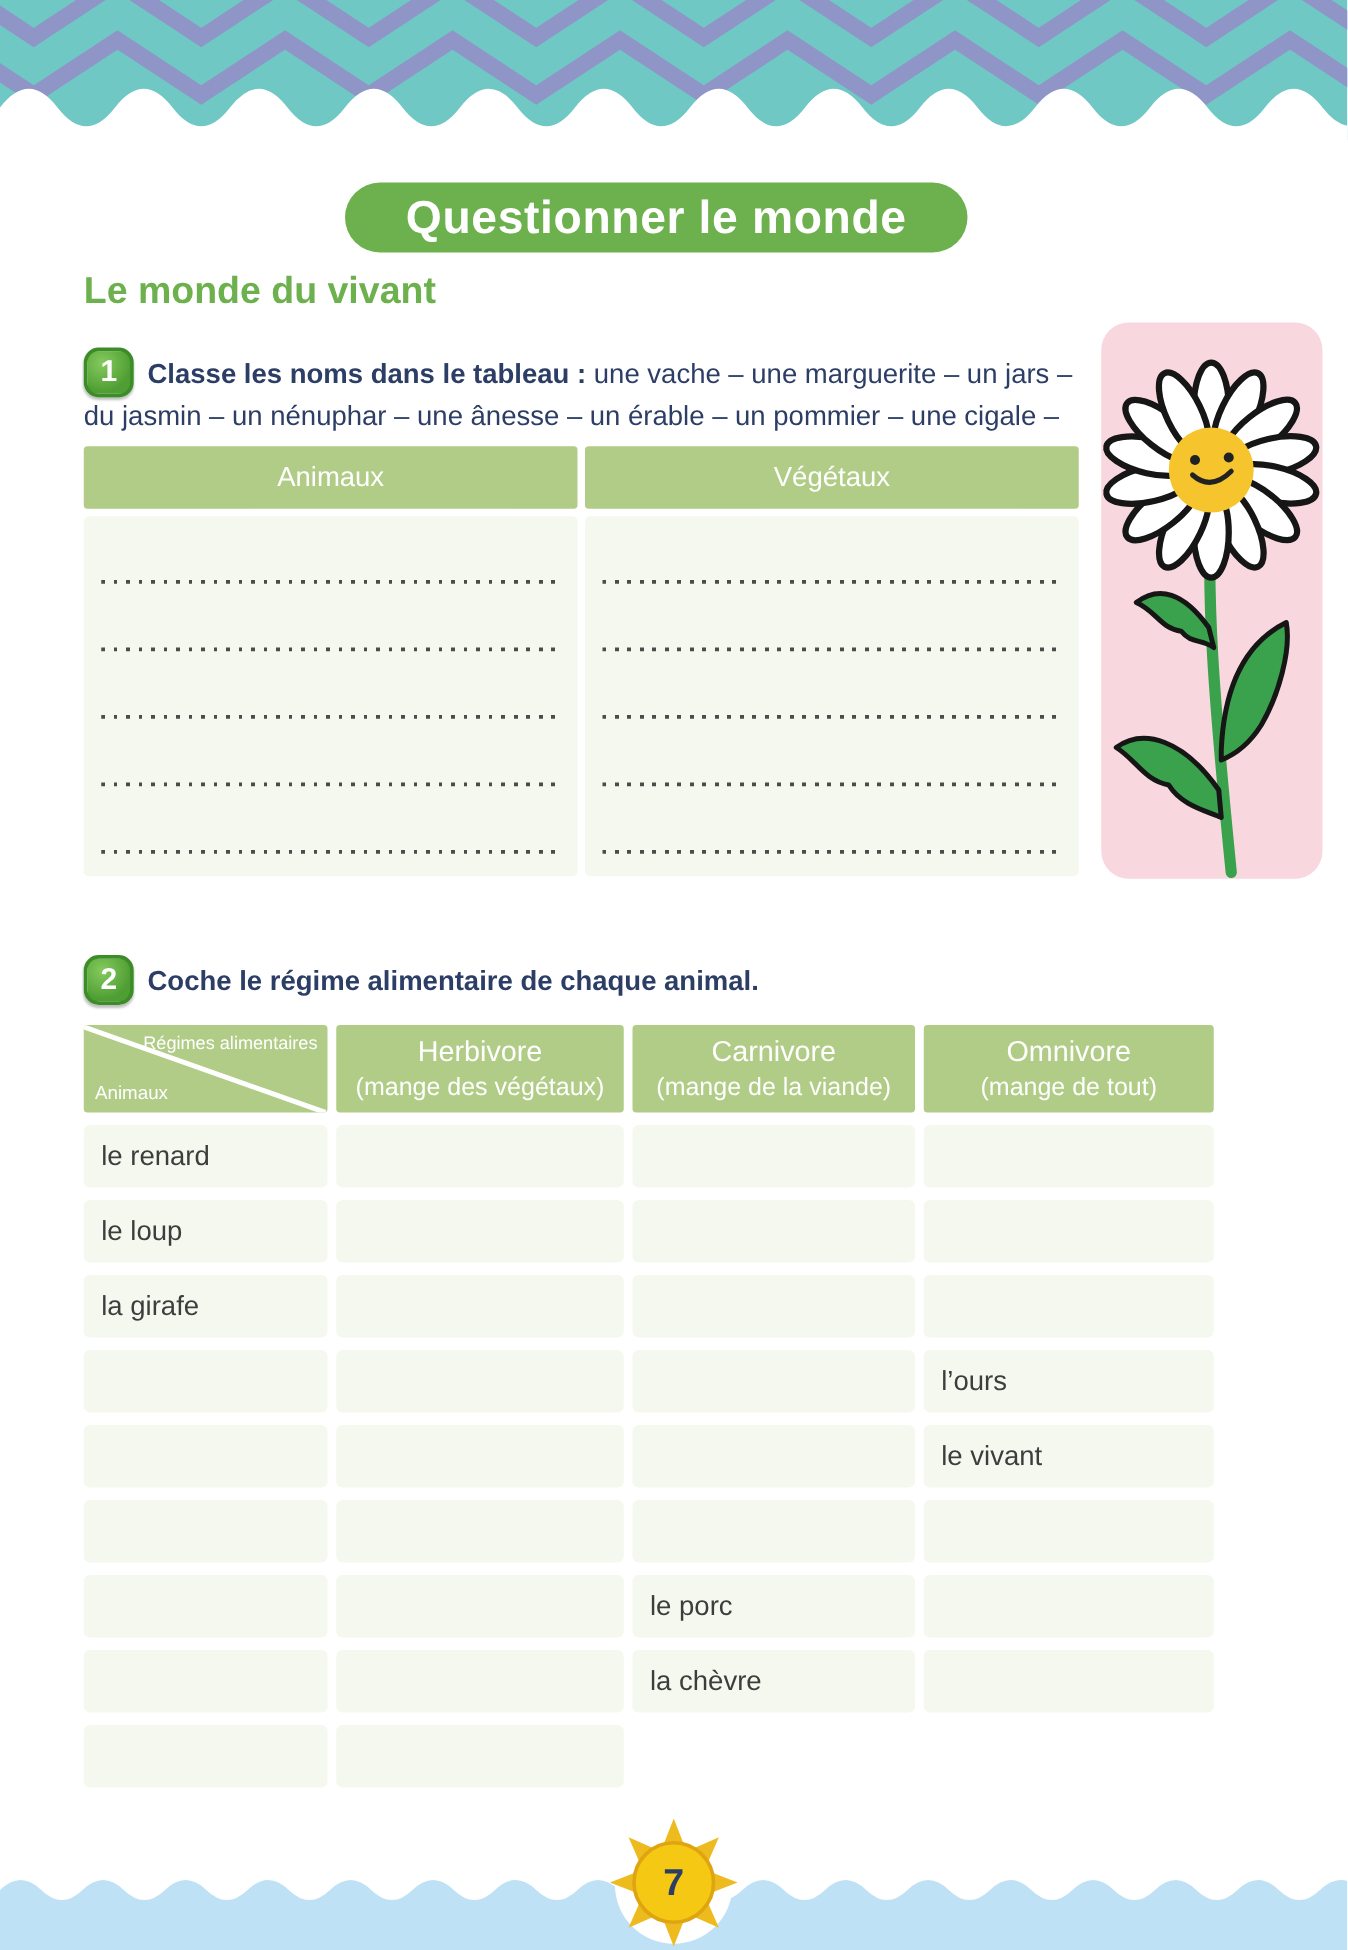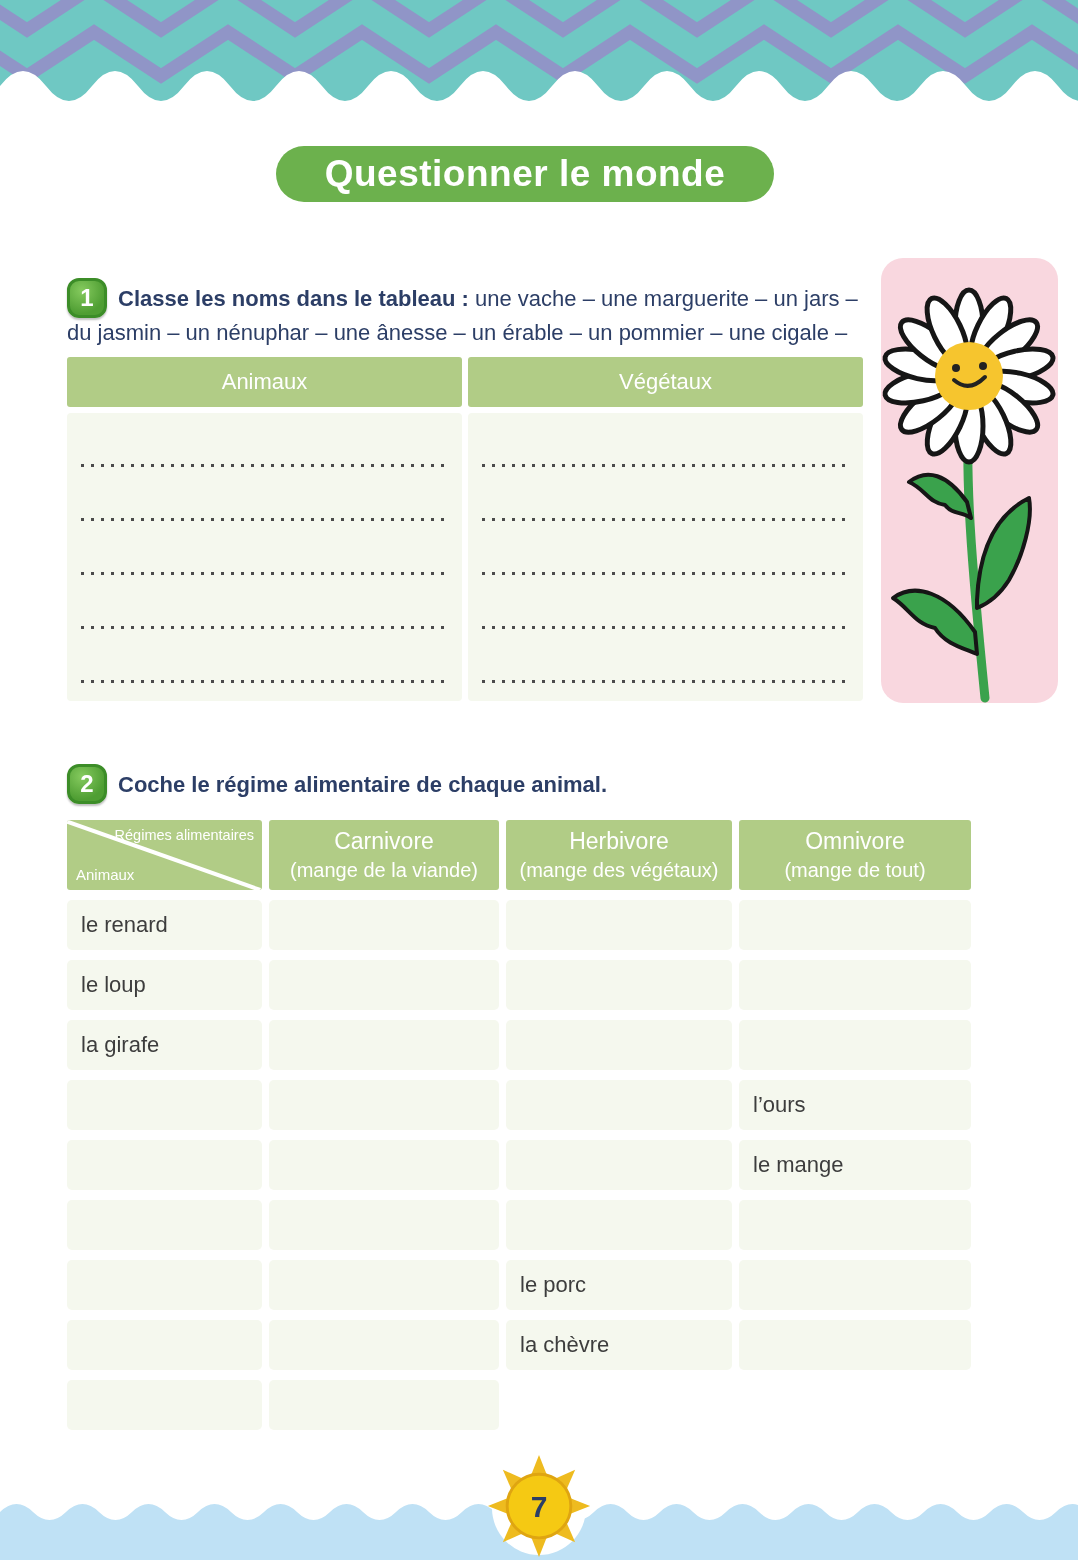--- a/index.html
+++ b/index.html
@@ -83,20 +83,21 @@
     <rect x="0" y="0" width="1078" height="112" fill="#6fc8c3"></rect>
     <polyline id="zigA" fill="none" stroke="#9095c7" stroke-width="13" points="-40,-14 27,30 94,-14 161,30 228,-14 295,30 362,-14 429,30 496,-14 563,30 630,-14 697,30 764,-14 831,30 898,-14 965,30 1032,-14 1099,30 "></polyline>
     <polyline id="zigB" fill="none" stroke="#9095c7" stroke-width="13" points="-40,32 27,76 94,32 161,76 228,32 295,76 362,32 429,76 496,32 563,76 630,32 697,76 764,32 831,76 898,32 965,76 1032,32 1099,76 "></polyline>
     <path id="top-wave" fill="#ffffff" d="M0,86 Q23,56 46,86 Q69,116 92,86 Q115,56 138,86 Q161,116 184,86 Q207,56 230,86 Q253,116 276,86 Q299,56 322,86 Q345,116 368,86 Q391,56 414,86 Q437,116 460,86 Q483,56 506,86 Q529,116 552,86 Q575,56 598,86 Q621,116 644,86 Q667,56 690,86 Q713,116 736,86 Q759,56 782,86 Q805,116 828,86 Q851,56 874,86 Q897,116 920,86 Q943,56 966,86 Q989,116 1012,86 Q1035,56 1058,86 Q1081,116 1104,86 Q1127,56 1150,86 Q1173,116 1196,86 L1170,120 L0,120 Z"></path>
   </svg>
 
   <div class="title-pill">
     <span>Questionner le monde</span>
   </div>
 
+  <div class="section-heading">Le monde du vivant</div>
 
   <p class="instruction ex1-instruction">
     <span class="badge">1</span>
     <span class="lead">Classe les noms dans le tableau :</span>
     <span>une vache – une marguerite – un jars – du jasmin – un nénuphar – une ânesse – un érable – un pommier – une cigale – une truie.</span>
   </p>
 
   <div class="table1">
     <div class="t1-headrow">
       <div class="t1-head">Animaux</div>
@@ -159,26 +160,26 @@
   </p>
 
   <div class="table2">
     <div class="t2-corner">
       <div class="diag"></div>
       <span class="corner-top">Régimes alimentaires</span>
       <span class="corner-bottom">Animaux</span>
     </div>
 
   <div class="t2-head">
+        <div class="t2-head-title">Herbivore</div>
+        <div class="t2-head-sub">(mange des végétaux)</div>
+      </div>
+      <div class="t2-head">
         <div class="t2-head-title">Carnivore</div>
         <div class="t2-head-sub">(mange de la viande)</div>
-      </div>
-      <div class="t2-head">
-        <div class="t2-head-title">Herbivore</div>
-        <div class="t2-head-sub">(mange des végétaux)</div>
       </div>
       <div class="t2-head">
         <div class="t2-head-title">Omnivore</div>
         <div class="t2-head-sub">(mange de tout)</div>
       </div>
       <div class="t2-label">le renard</div>
       <div class="t2-cell"></div>
       <div class="t2-cell"></div>
       <div class="t2-cell"></div>
       <div class="t2-label">le loup</div>
@@ -189,21 +190,21 @@
       <div class="t2-cell"></div>
       <div class="t2-cell"></div>
       <div class="t2-cell"></div>
       <div class="t2-cell"></div>
       <div class="t2-cell"></div>
       <div class="t2-cell"></div>
       <div class="t2-label">l’ours</div>
       <div class="t2-cell"></div>
       <div class="t2-cell"></div>
       <div class="t2-cell"></div>
-      <div class="t2-label">le mange</div>
+      <div class="t2-label">le vivant</div>
       <div class="t2-cell"></div>
       <div class="t2-cell"></div>
       <div class="t2-cell"></div>
       <div class="t2-cell"></div>
       <div class="t2-cell"></div>
       <div class="t2-cell"></div>
       <div class="t2-label">le porc</div>
       <div class="t2-cell"></div>
       <div class="t2-cell"></div>
       <div class="t2-cell"></div>

